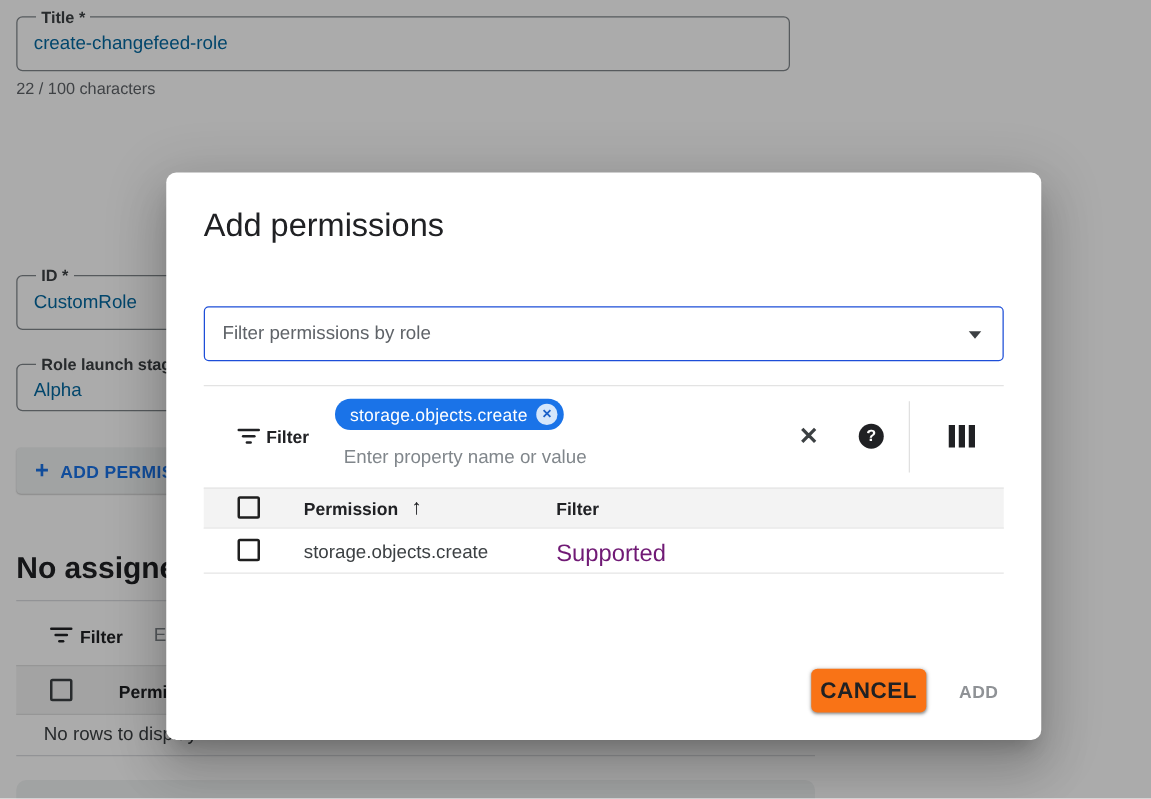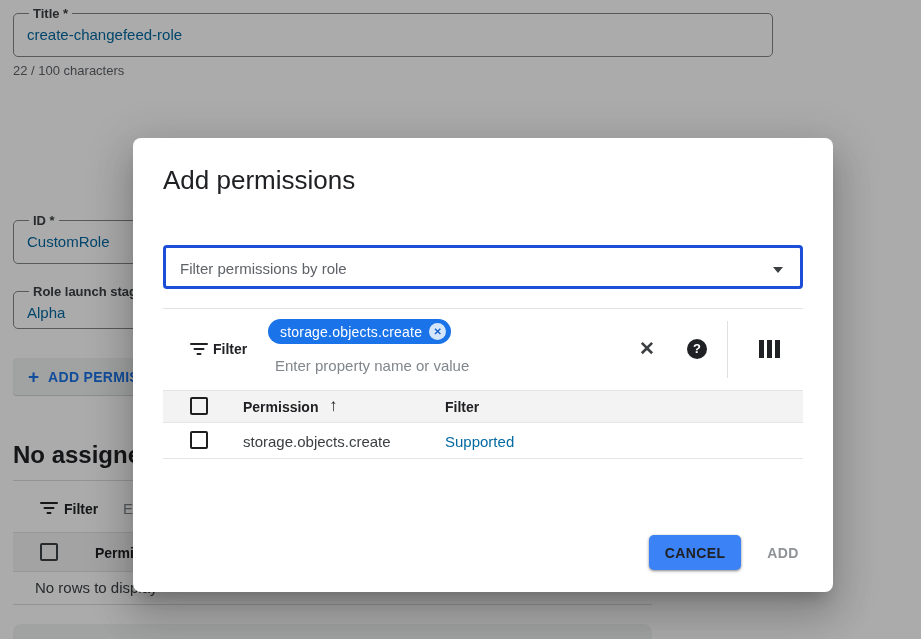--- a/index.html
+++ b/index.html
@@ -15,21 +15,21 @@
   fieldset.mdfield {
     position:absolute; margin:0; padding:0 10px;
     border:1px solid #80868b; border-radius:5px; background:transparent;
   }
   fieldset.mdfield legend {
     font-size:13px; line-height:15px; font-weight:bold; color:#3c4043;
     padding:0 4px; margin-left:5px;
   }
   .fval { font-size:15px; line-height:20px; color:#0369a1; padding:4px 3px 0; white-space:nowrap; }
 
-  .f-title { left:13px; top:6px;  width:760px; height:51px; }
+  .f-title { left:13px; top:6px;  width:619px; height:51px; }
   .f-desc  { left:13px; top:103px; width:639px; height:60px; }
   .f-id    { left:13px; top:213px; width:639px; height:51px; }
   .f-stage { left:13px; top:284px; width:639px; height:45px; }
 
   .counter {
     position:absolute; left:13px; top:63px; width:639px;
     font-size:13px; color:#5f6368;
   }
 
   .addperm {
@@ -83,21 +83,21 @@
   
   .dialog {
     position:absolute; left:133px; top:138px; width:700px; height:454px;
     background:#fff; border-radius:8px;
     box-shadow:0 11px 15px -7px rgba(0,0,0,.2), 0 24px 38px 3px rgba(0,0,0,.14), 0 9px 46px 8px rgba(0,0,0,.12);
   }
   .dlg-title { position:absolute; left:30px; top:27px; font-size:26px; color:#202124; }
 
   .role-select {
     position:absolute; left:30px; top:107px; width:640px; height:44px;
-    border:3px solid #1d4ed8; border-radius:4px; cursor:pointer;
+    border:1px solid #1d4ed8; border-radius:4px; cursor:pointer;
   }
   .role-ph { position:absolute; left:14px; top:12px; font-size:15px; color:#5f6368; }
   .caret {
     position:absolute; right:17px; top:19px; width:0; height:0;
     border-left:5px solid transparent; border-right:5px solid transparent;
     border-top:6px solid #3c4043;
   }
 
   .dlg-div1 { left:30px; top:170px; width:640px; background:#e3e3e3; }
 
@@ -143,27 +143,27 @@
   .th-perm { position:absolute; left:80px; top:8px; font-size:14px; font-weight:bold; color:#202124; }
   .sort { position:absolute; left:166px; top:5px; font-size:17px; font-weight:bold; color:#202124; }
   .th-status { position:absolute; left:282px; top:8px; font-size:14px; font-weight:bold; color:#202124; }
 
   .trow {
     position:absolute; left:30px; top:285px; width:640px; height:36px;
     background:#fff; border-bottom:1px solid #e5e5e5;
   }
   .trow .cb { left:27px; top:8px; }
   .td-perm { position:absolute; left:80px; top:10px; font-size:15px; color:#3c4043; white-space:nowrap; }
-  .td-status { position:absolute; left:282px; top:10px; font-size:15px; color:#0369a1; white-space:nowrap; }
+  .td-status { position:absolute; left:282px; top:10px; font-size:19px; color:#701a75; white-space:nowrap; }
 
   .btn-cancel {
     position:absolute; left:516px; top:397px; width:92px; height:35px;
-    background:#3b82f6; border:none; border-radius:5px;
+    background:#f97316; border:none; border-radius:5px;
     box-shadow:0 1px 2px rgba(0,0,0,0.3), 0 1px 3px 1px rgba(0,0,0,0.15);
-    font-family:inherit; font-size:14px; font-weight:bold; letter-spacing:0.4px; color:#202124;
+    font-family:inherit; font-size:18px; font-weight:bold; letter-spacing:0.4px; color:#202124;
     cursor:pointer;
   }
   .btn-add {
     position:absolute; left:612px; top:397px; width:76px; height:35px;
     background:transparent; border:none;
     font-family:inherit; font-size:14px; font-weight:bold; letter-spacing:0.4px; color:#8f9296;
     cursor:default;
   }
 </style>
 </head>

